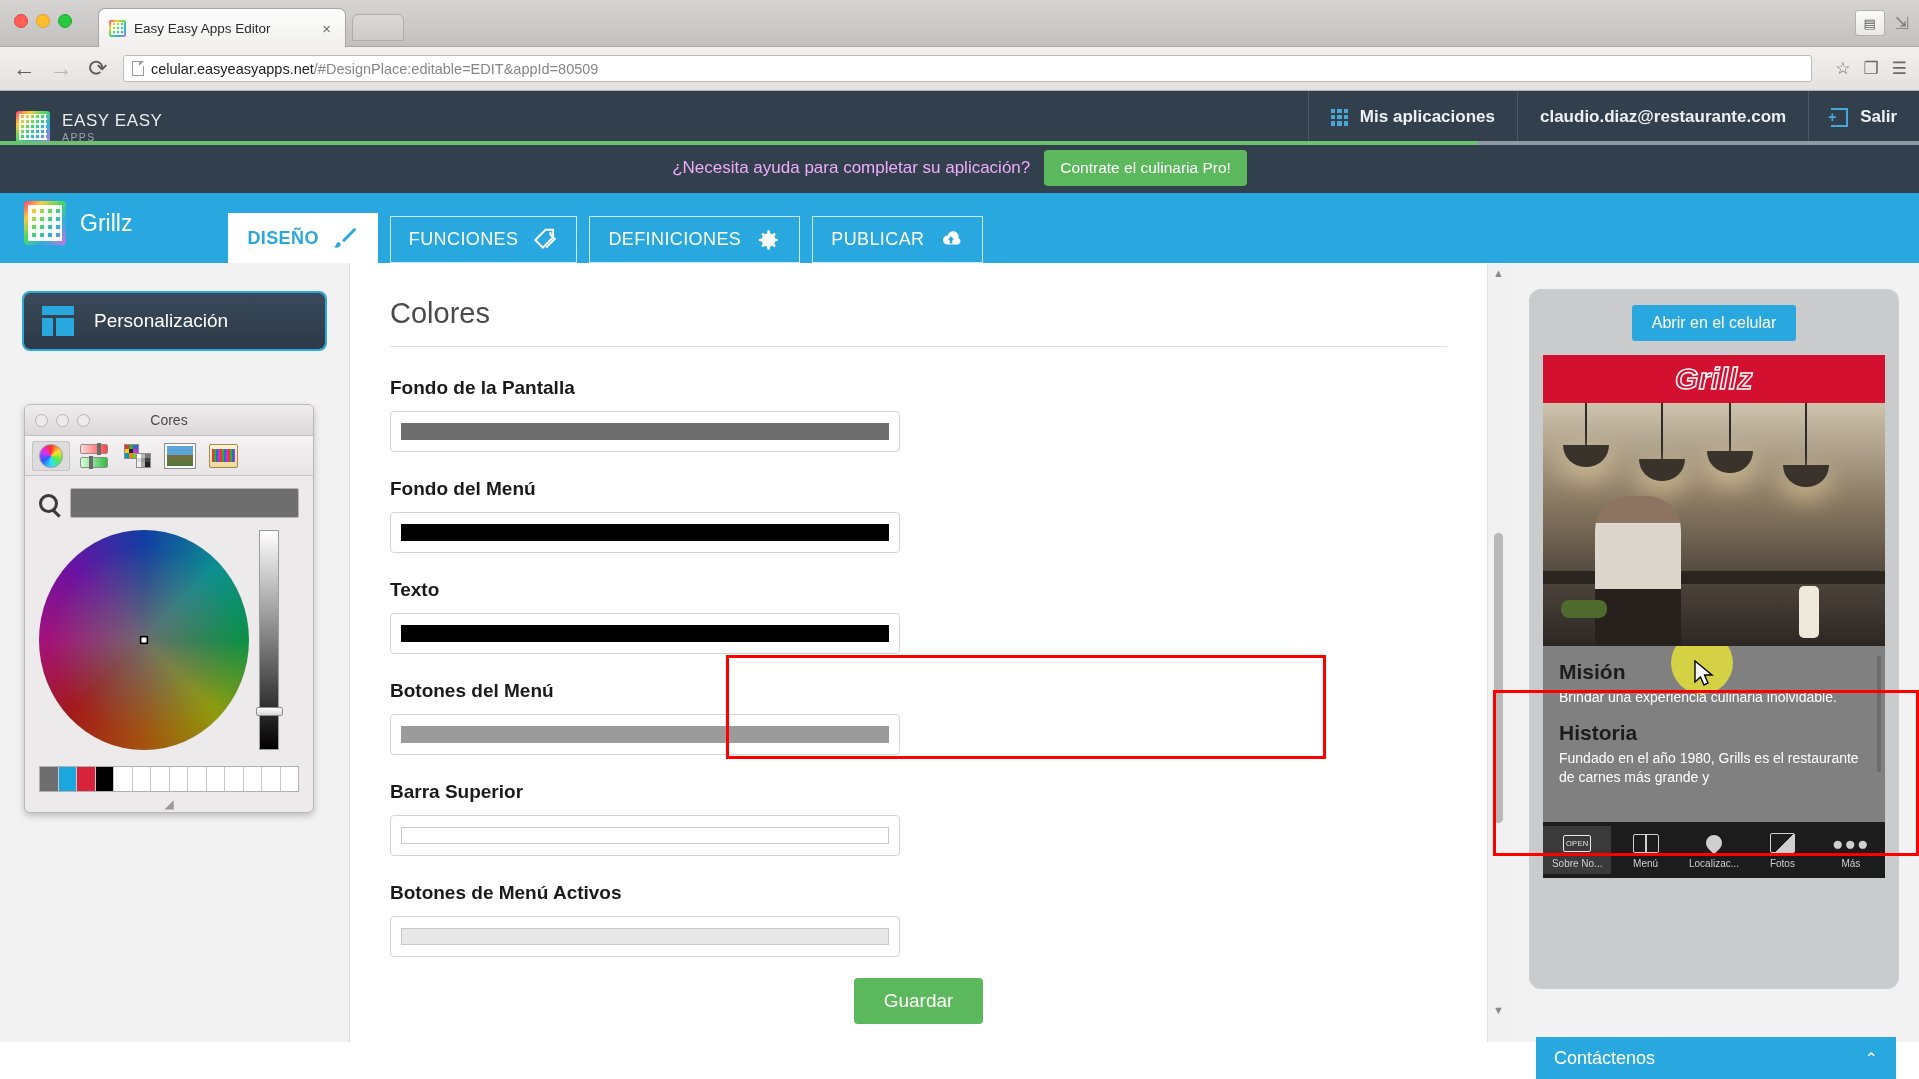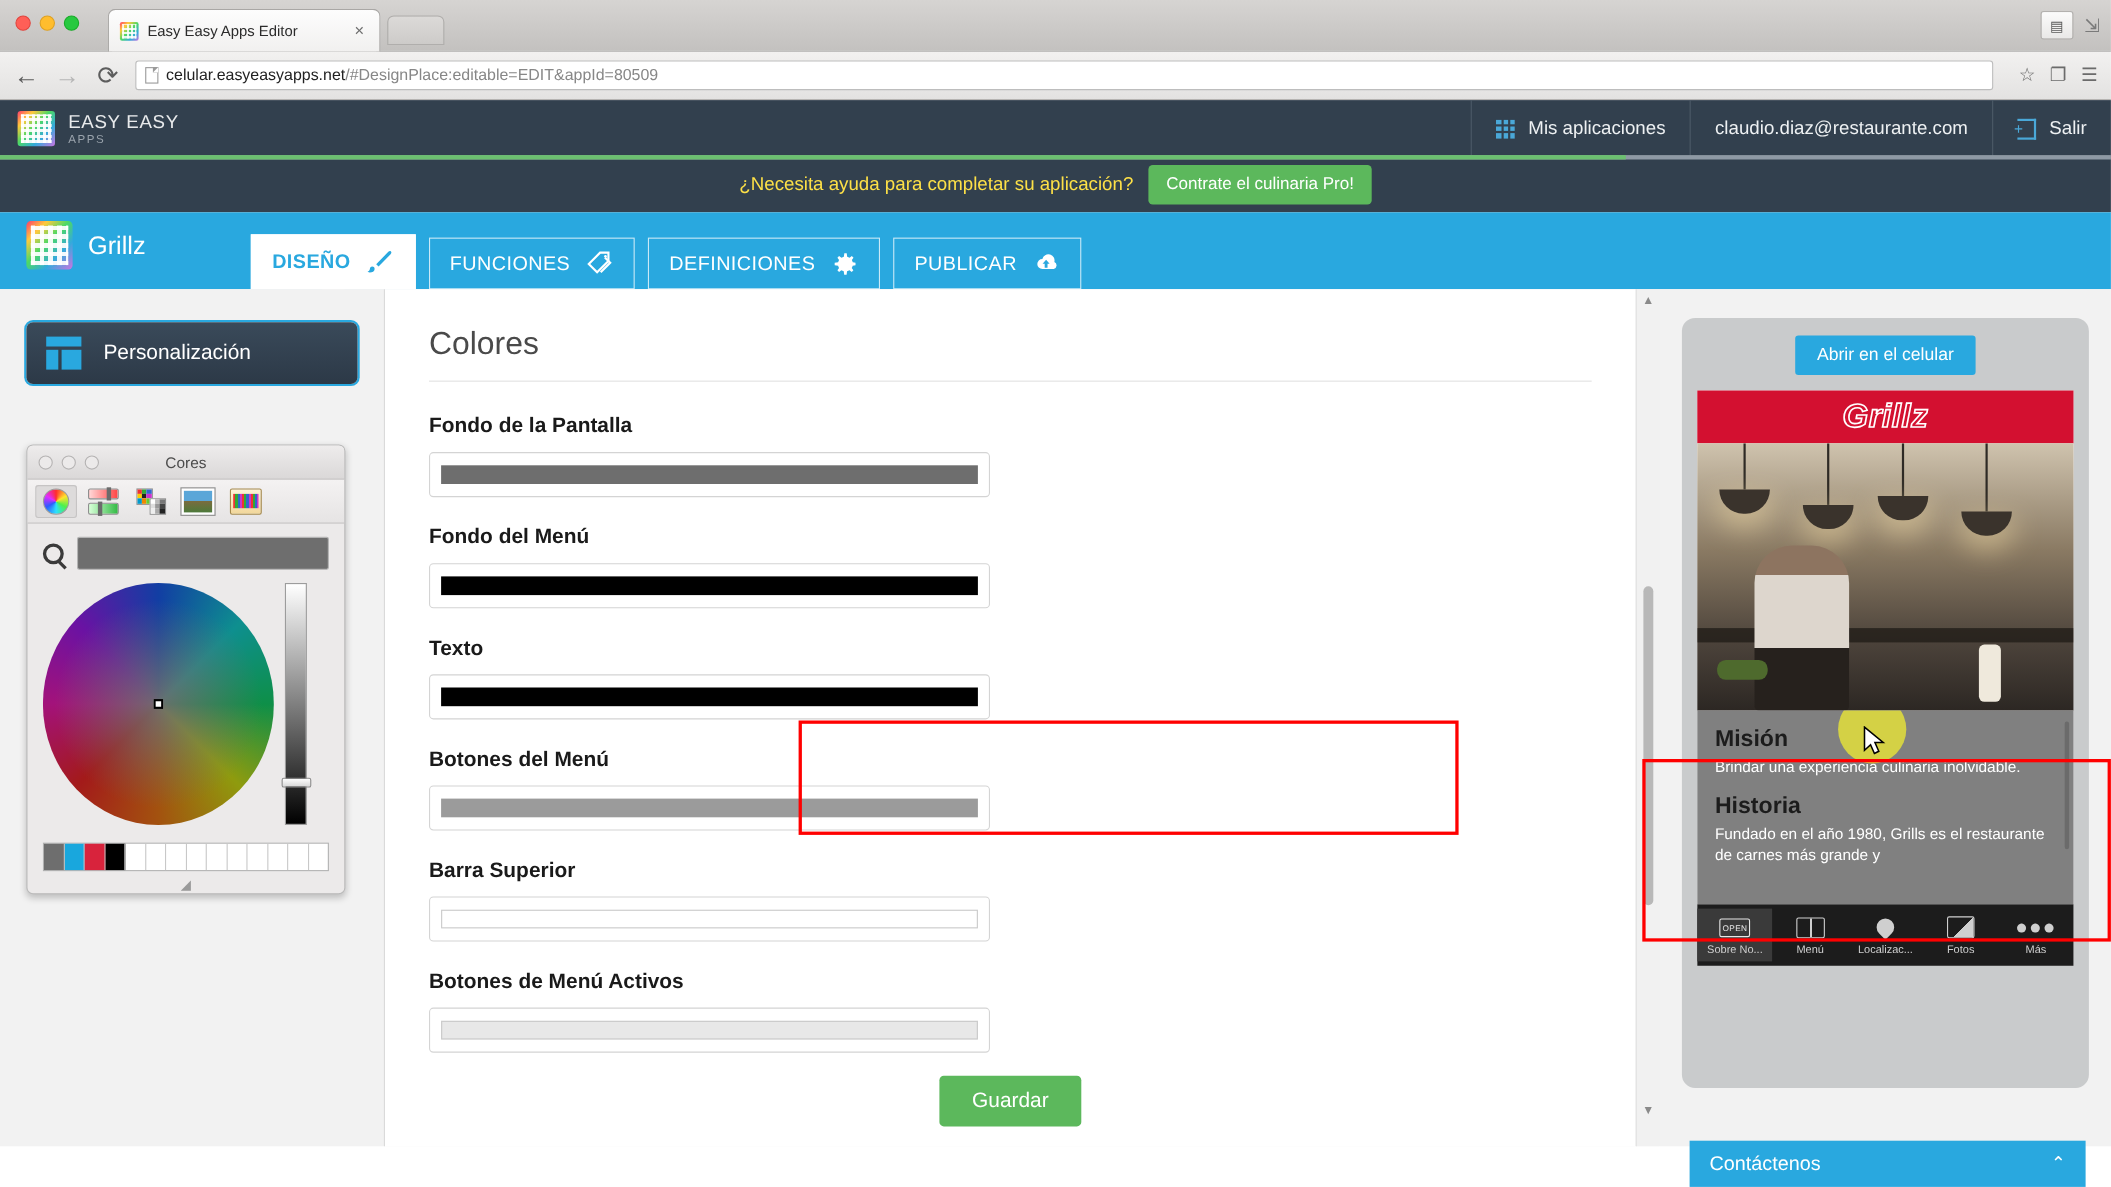--- a/index.html
+++ b/index.html
@@ -85,38 +85,38 @@
     border-color: #9a9a9a #fff;
   }
   .url-text { font-size: 14.5px; color: #222; white-space: nowrap; }
   .url-text .dim { color: #878787; }
   .url-icons { display: flex; align-items: center; gap: 13px; padding-left: 10px; }
   .u-ico { font-size: 17px; color: #6b6b6b; }
 
   
   .app-header {
     height: 52px; background: #32404e;
-    display: flex; align-items: center; justify-content: space-between;
+    display: flex; align-items: flex-end; justify-content: space-between;
   }
   .brand { display: flex; align-items: center; gap: 12px; padding-left: 16px; }
   .brand-logo {
     width: 34px; height: 32px; border-radius: 3px;
     background: linear-gradient(135deg,#ff3b6b 0%,#ffc93c 22%,#4cd964 45%,#34aadc 70%,#cc73e1 100%);
     position: relative;
   }
   .brand-logo::after {
     content:""; position:absolute; left:3px; top:3px; right:3px; bottom:3px;
     background:
       repeating-linear-gradient(90deg, rgba(255,255,255,.9) 0 2.5px, transparent 2.5px 5px),
       repeating-linear-gradient(0deg, rgba(255,255,255,.9) 0 2.5px, transparent 2.5px 5px);
   }
   .brand-txt { color: #e8eaec; line-height: 1.0; }
   .brand-txt .b1 { font-size: 17px; letter-spacing: .6px; display:block; }
   .brand-txt .b2 { font-size: 10.5px; color: #9aa3ac; letter-spacing: 1.4px; display:block; margin-top:3px; }
-  .hdr-right { display: flex; align-items: stretch; height: 52px; }
+  .hdr-right { display: flex; align-items: stretch; height: 52px; font-weight: bold; }
   .hdr-item {
     display: flex; align-items: center; gap: 12px;
     padding: 0 22px; color: #eef1f3; font-size: 17px;
     border-left: 1px solid #4c5a68;
   }
   .grid-icon {
     width: 17px; height: 17px;
     display: grid; grid-template-columns: repeat(3,1fr); grid-template-rows: repeat(3,1fr); gap: 2px;
   }
   .grid-icon i { background: #4aa8d8; display:block; }
@@ -130,21 +130,21 @@
   
   .pro-banner {
     height: 50px; background: #32404e;
     display: flex; align-items: center; justify-content: center; gap: 14px;
     position: relative;
   }
   .progress-track {
     position: absolute; left: 0; right: 0; top: -2px; height: 4px; background: #8e99a4;
   }
   .progress-fill { height: 100%; background: #6cc070; }
-  .pro-text { color: #fde047; font-size: 17px; }
+  .pro-text { color: #f0abfc; font-size: 17px; }
   .pro-btn {
     background: #5cb85c; color: #fff; font-size: 15.5px;
     padding: 9px 16px; border-radius: 4px; border: none;
   }
 
   
   .app-tabs {
     height: 70px; background: #29a8df;
     display: flex; align-items: flex-end; position: relative;
   }

